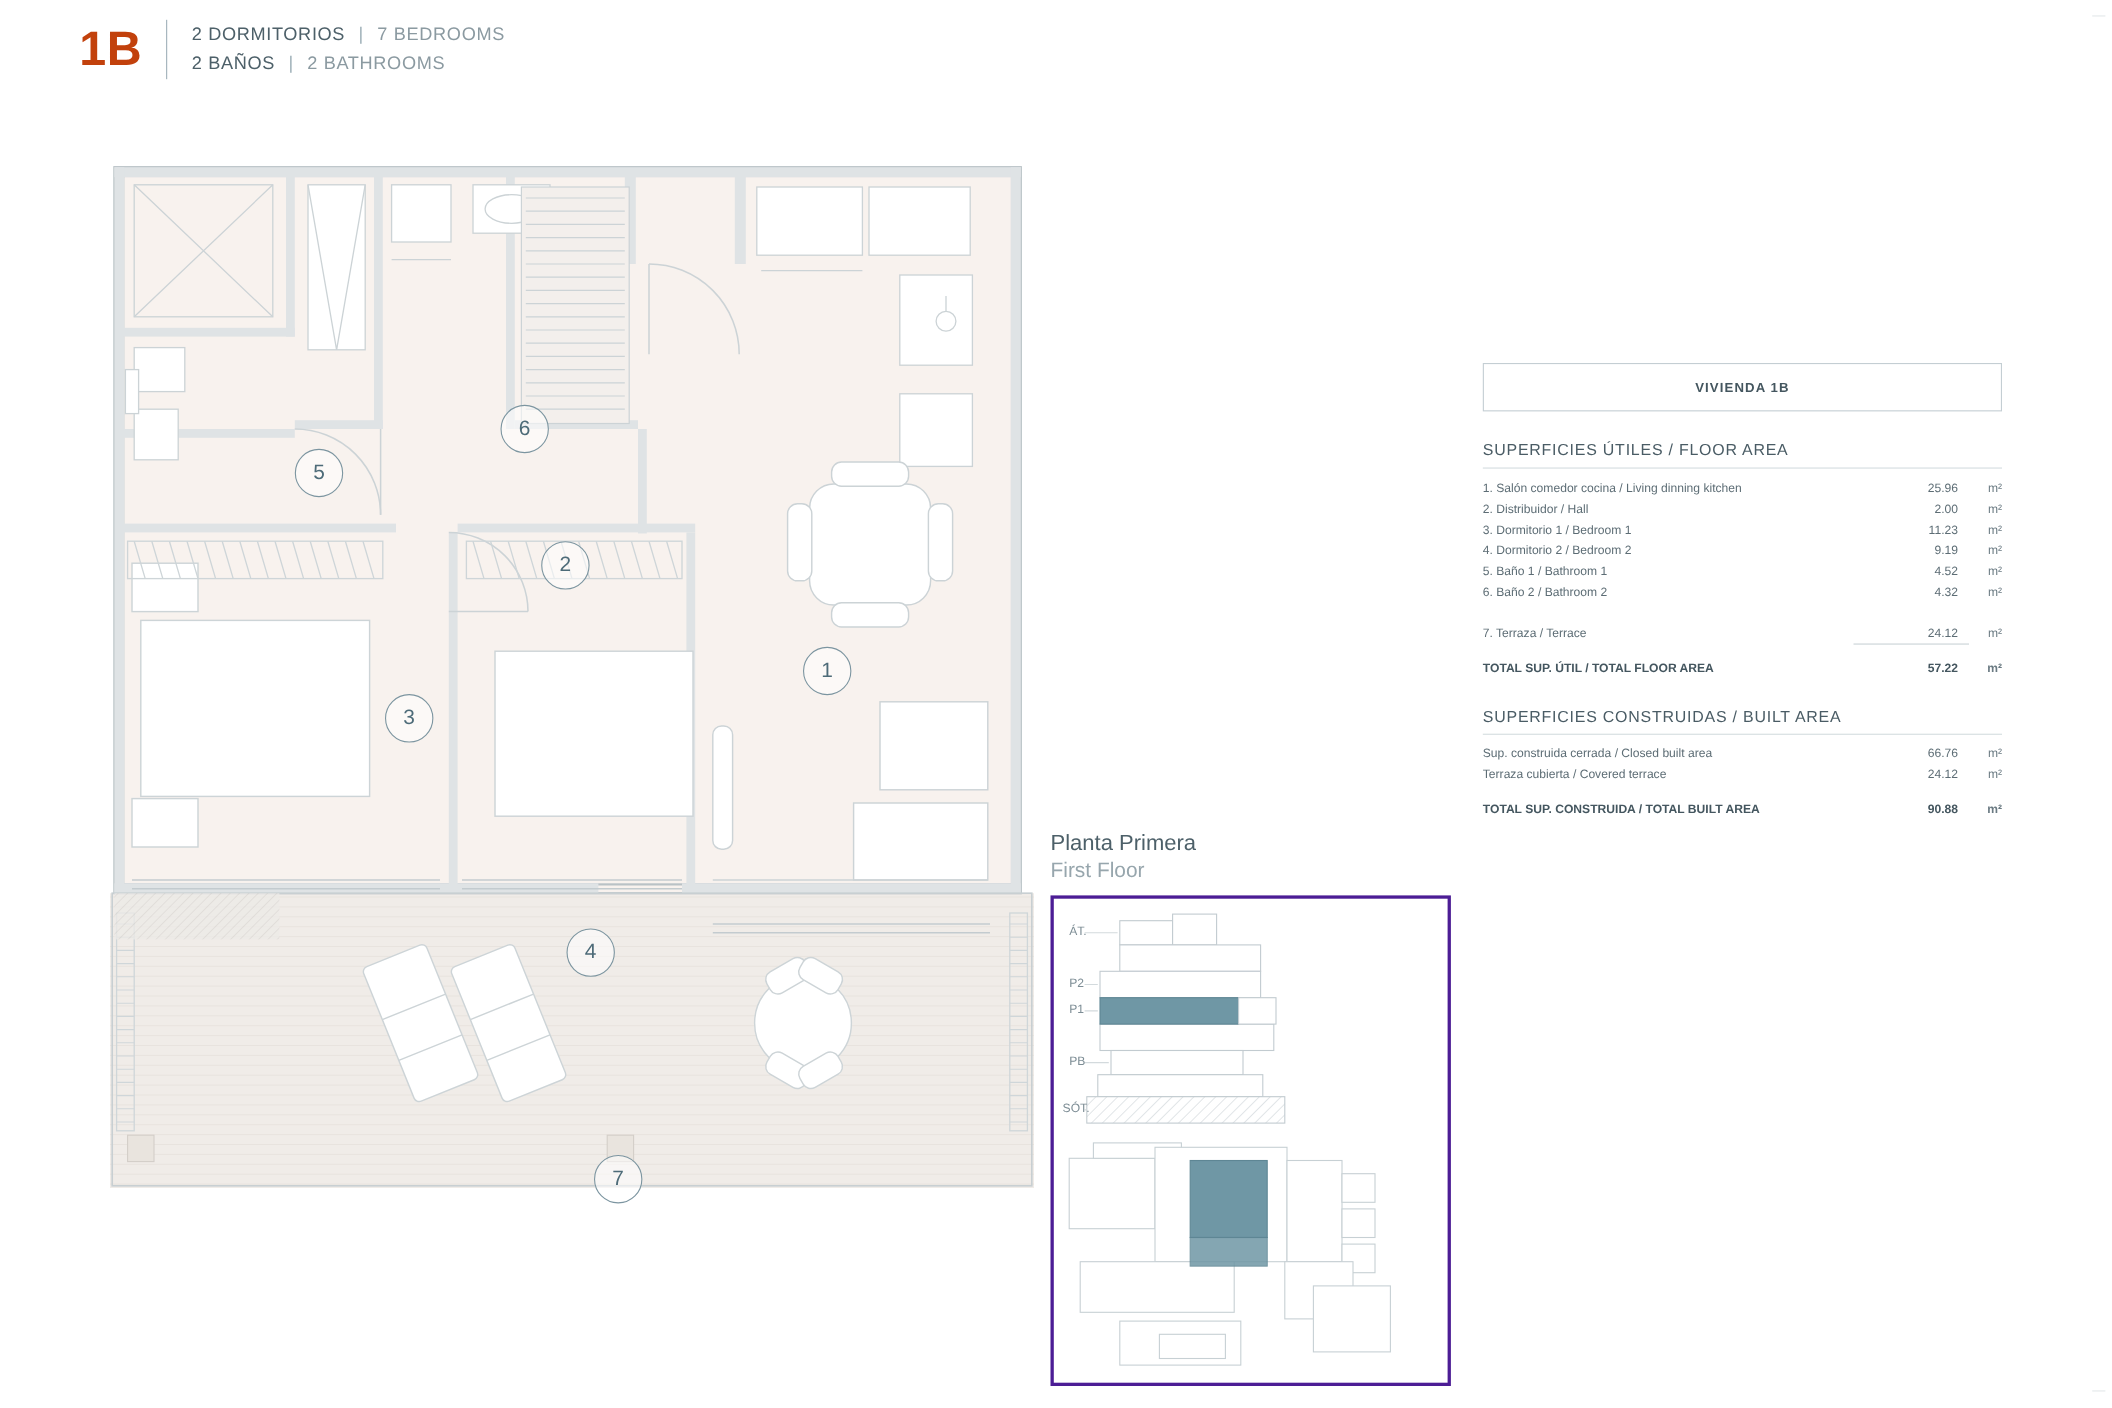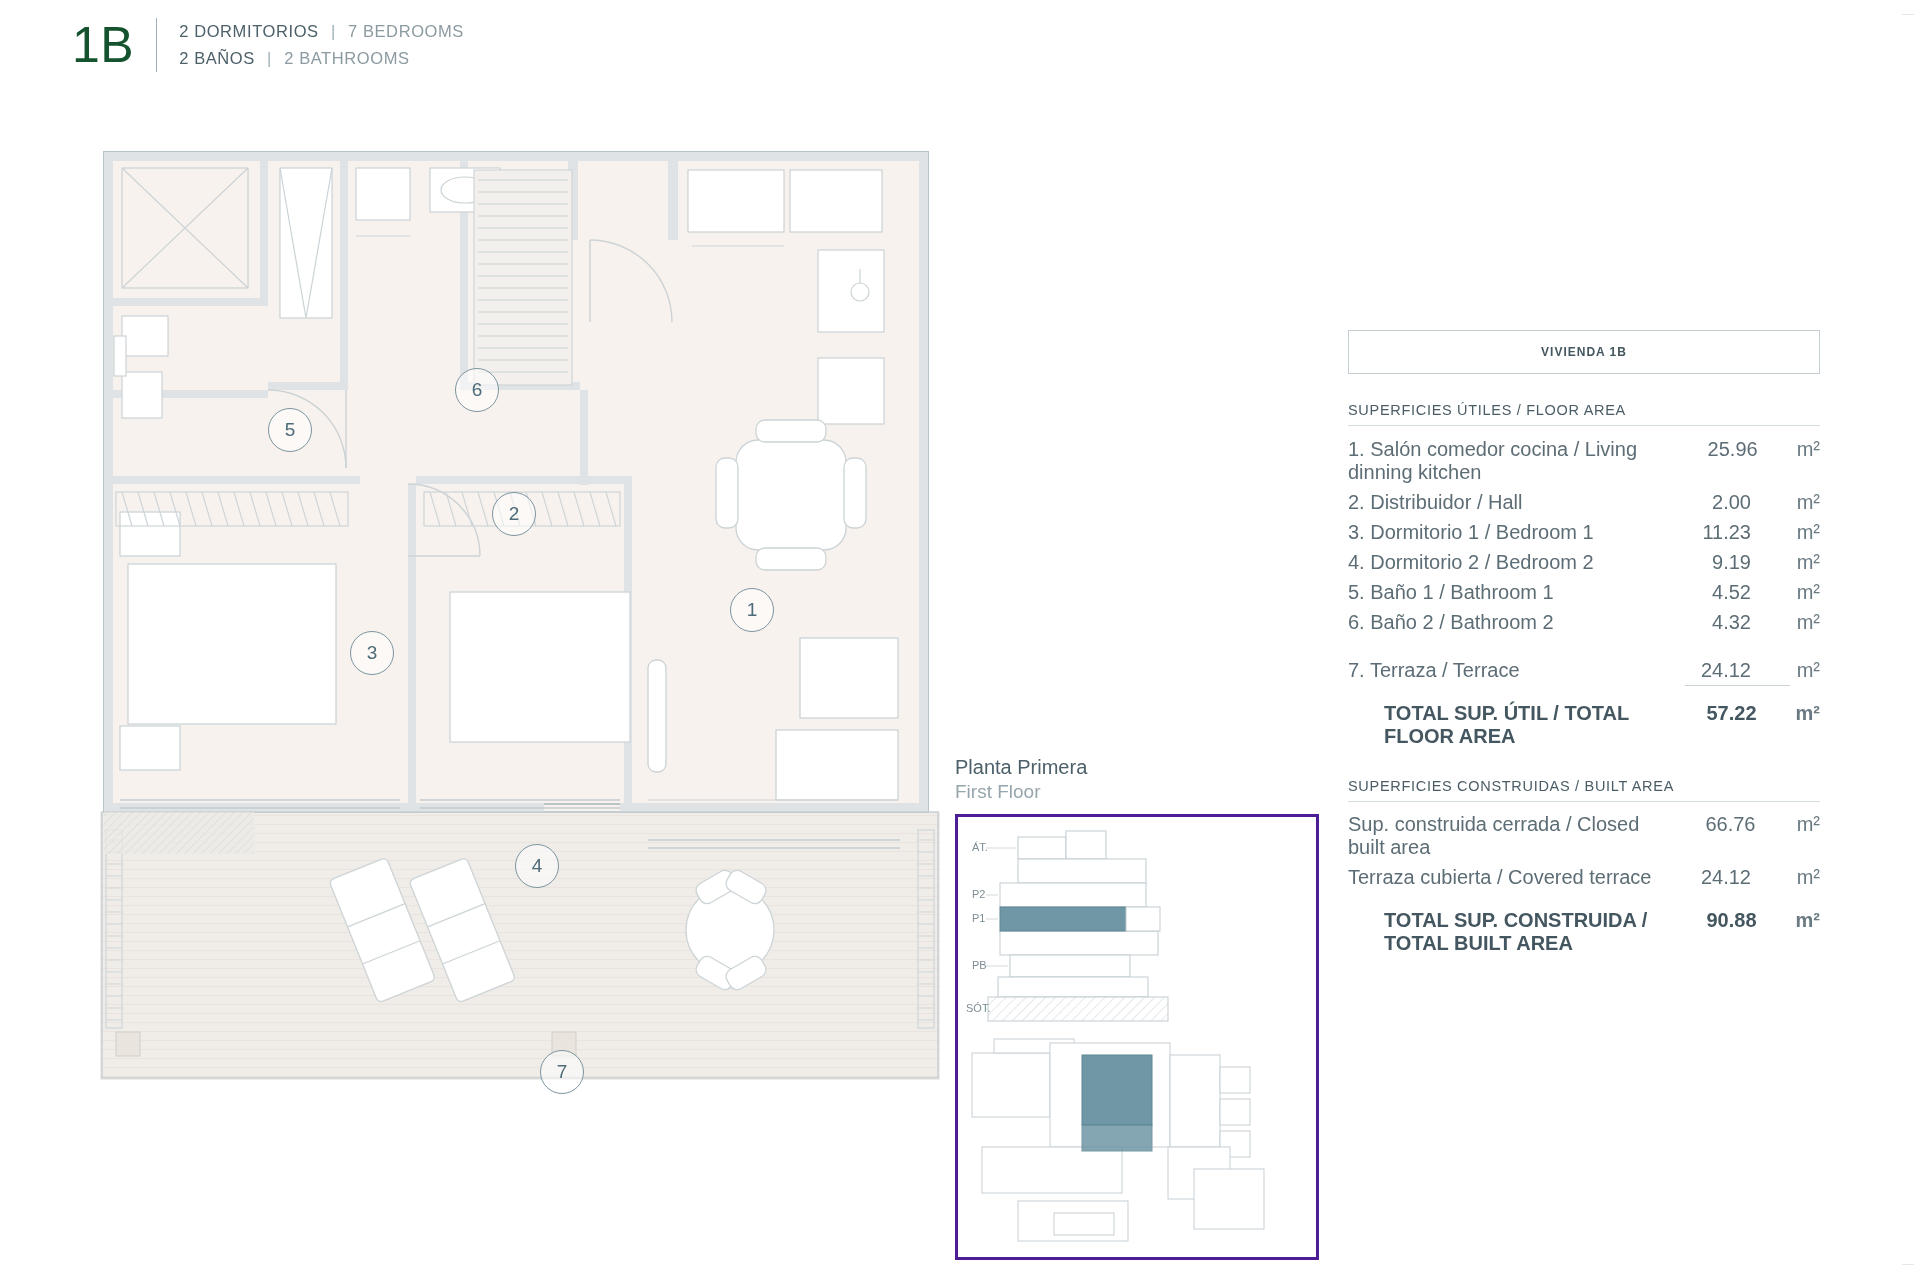--- a/index.html
+++ b/index.html
@@ -22,23 +22,23 @@
   }
   
   .header {
     position: absolute;
     left: 72px;
     top: 18px;
     display: flex;
     align-items: center;
   }
   .unit-code {
-    font-size: 50px;
-    font-weight: normal;
-    color: #14532d;
+    font-size: 44px;
+    font-weight: bold;
+    color: #c2410c;
     letter-spacing: 0.5px;
     line-height: 1;
     padding-right: 22px;
   }
   .header-divider {
     width: 1px;
     height: 54px;
     background: #9fb0b8;
     margin-right: 22px;
   }
@@ -148,42 +148,40 @@
     font-size: 14.5px;
     letter-spacing: 0.7px;
     color: #4a5c65;
     padding-bottom: 7px;
     border-bottom: 1px solid #d4dcdf;
     margin-bottom: 8px;
   }
   .row {
     display: flex;
     align-items: baseline;
-    font-size: 20px;
+    font-size: 11px;
     color: #5d6d75;
     padding: 3.5px 0;
-    gap: 29px;
   }
   .row .label { flex: 1 1 auto; }
   .row .val {
     width: 66px;
     text-align: right;
     padding-right: 10px;
   }
   .row .unit {
     width: 30px;
     text-align: right;
     color: #6a7a82;
   }
   .row.total {
     font-weight: bold;
     color: #44565f;
     padding-top: 12px;
     margin-top: 4px;
-    margin-left: 36px;
   }
   .row.total .val { font-weight: bold; }
   .gap { height: 18px; }
   .rule-short {
     height: 1px;
     background: #c9d2d6;
     width: 105px;
     margin-left: auto;
     margin-right: 30px;
   }

